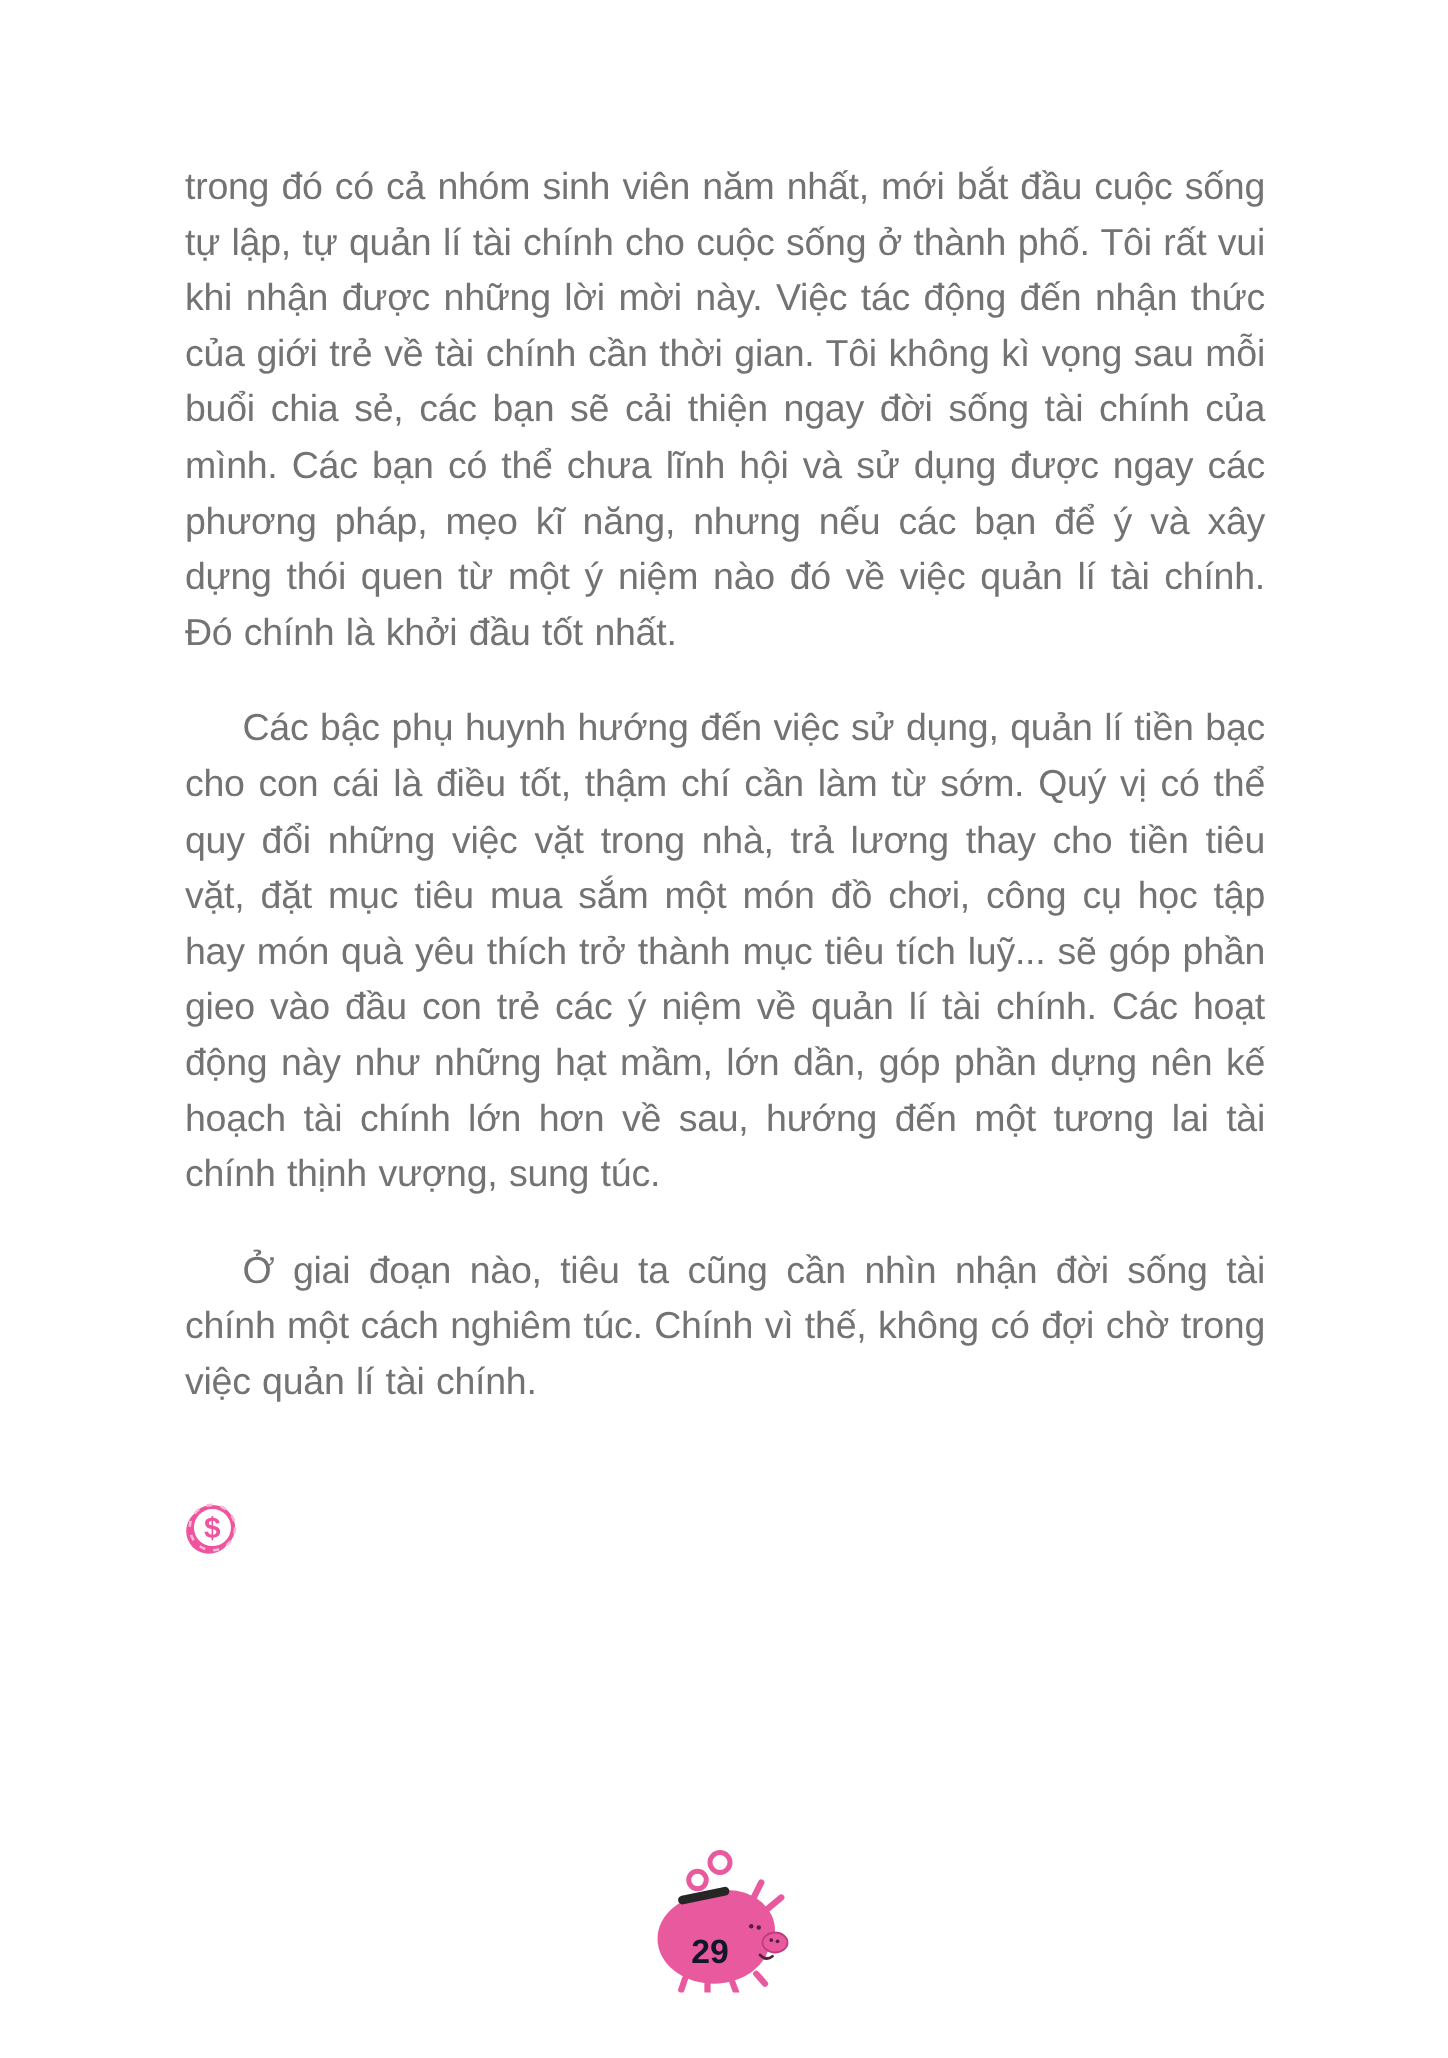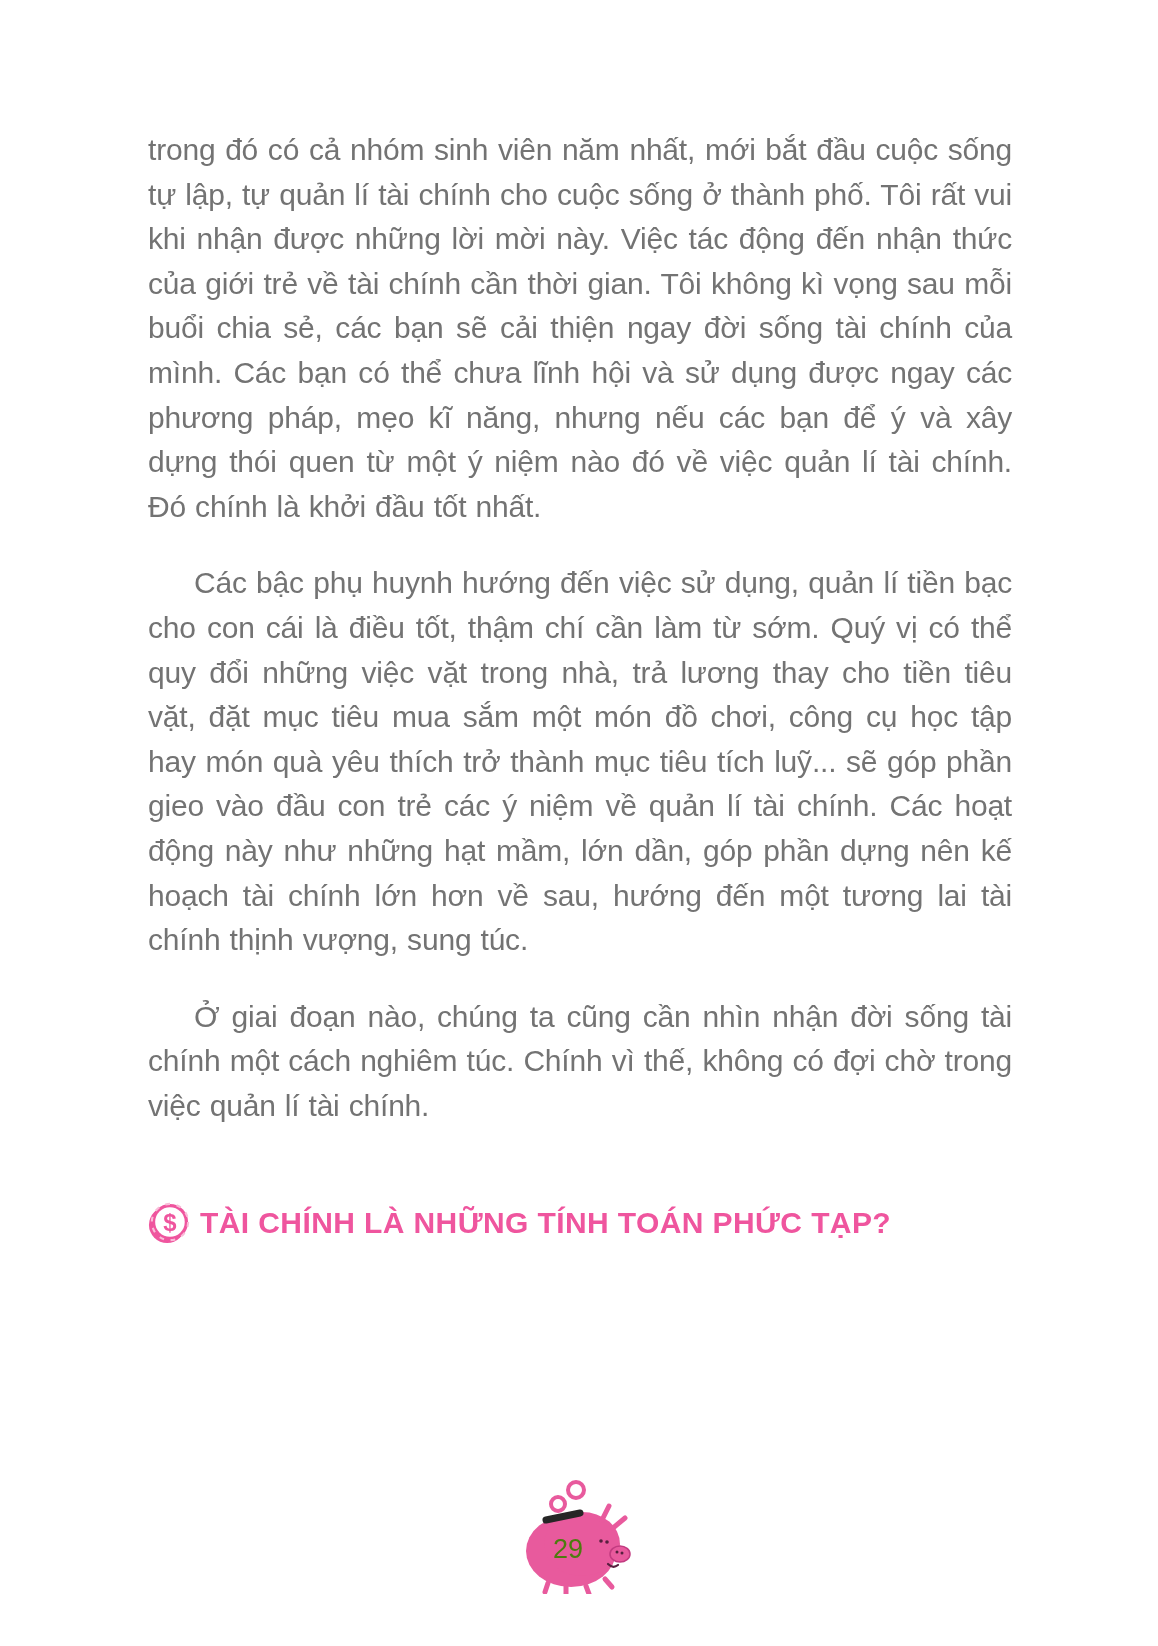--- a/index.html
+++ b/index.html
@@ -50,51 +50,50 @@
     left: 50%;
     top: 1478px;
     transform: translateX(-50%);
     width: 126px;
     height: 116px;
   }
   .piggy { position: relative; width: 126px; height: 116px; }
   .page-num {
     position: absolute;
     left: 14px;
-    top: 56px;
+    top: 68px;
     width: 76px;
     text-align: center;
     font-size: 27px;
-    font-weight: normal;
-    color: #4d7c0f;
+    font-weight: bold;
+    color: #0f172a;
   }
 </style>
 </head>
 <body>
 
 <div class="page">
   <main class="content">
 
     <p class="para">trong đó có cả nhóm sinh viên năm nhất, mới bắt đầu cuộc sống tự lập, tự quản lí tài chính cho cuộc sống ở thành phố. Tôi rất vui khi nhận được những lời mời này. Việc tác động đến nhận thức của giới trẻ về tài chính cần thời gian. Tôi không kì vọng sau mỗi buổi chia sẻ, các bạn sẽ cải thiện ngay đời sống tài chính của mình. Các bạn có thể chưa lĩnh hội và sử dụng được ngay các phương pháp, mẹo kĩ năng, nhưng nếu các bạn để ý và xây dựng thói quen từ một ý niệm nào đó về việc quản lí tài chính. Đó chính là khởi đầu tốt nhất.</p>
 
     <p class="para indent">Các bậc phụ huynh hướng đến việc sử dụng, quản lí tiền bạc cho con cái là điều tốt, thậm chí cần làm từ sớm. Quý vị có thể quy đổi những việc vặt trong nhà, trả lương thay cho tiền tiêu vặt, đặt mục tiêu mua sắm một món đồ chơi, công cụ học tập hay món quà yêu thích trở thành mục tiêu tích luỹ... sẽ góp phần gieo vào đầu con trẻ các ý niệm về quản lí tài chính. Các hoạt động này như những hạt mầm, lớn dần, góp phần dựng nên kế hoạch tài chính lớn hơn về sau, hướng đến một tương lai tài chính thịnh vượng, sung túc.</p>
 
-    <p class="para indent">Ở giai đoạn nào, chúng ta cũng cần nhìn nhận đời sống tài chính một cách nghiêm túc. Chính vì thế, không có đợi chờ trong việc quản lí tài chính.</p>
+    <p class="para indent">Ở giai đoạn nào, tiêu ta cũng cần nhìn nhận đời sống tài chính một cách nghiêm túc. Chính vì thế, không có đợi chờ trong việc quản lí tài chính.</p>
 
     <h2 class="heading">
       <span class="coin">
         <svg viewBox="0 0 44 44" width="42" height="42" aria-hidden="true">
           <circle cx="20" cy="24" r="19" fill="#ef559e"></circle>
           <circle cx="23" cy="21" r="19" fill="#ef559e"></circle>
           <circle cx="23" cy="21" r="15.5" fill="#ffffff"></circle>
           <circle cx="23" cy="21" r="19" fill="none" stroke="#f9bcd8" stroke-width="2.2" stroke-dasharray="5 7"></circle>
           <text x="23" y="30" text-anchor="middle" font-family="Liberation Sans, sans-serif" font-size="25" font-weight="bold" fill="#ef559e">$</text>
         </svg>
       </span>
-      <span>TÀI CHÍNH LÀ NHỮNG TÍNH TOÁN PHỨC TẠP?</span>
     </h2>
 
 
   </main>
 
   <footer class="page-footer">
     <div class="piggy">
       <svg viewBox="0 0 126 116" width="126" height="116" aria-hidden="true">
 
         <circle cx="60" cy="12" r="8" fill="none" stroke="#e85a9d" stroke-width="4"></circle>

